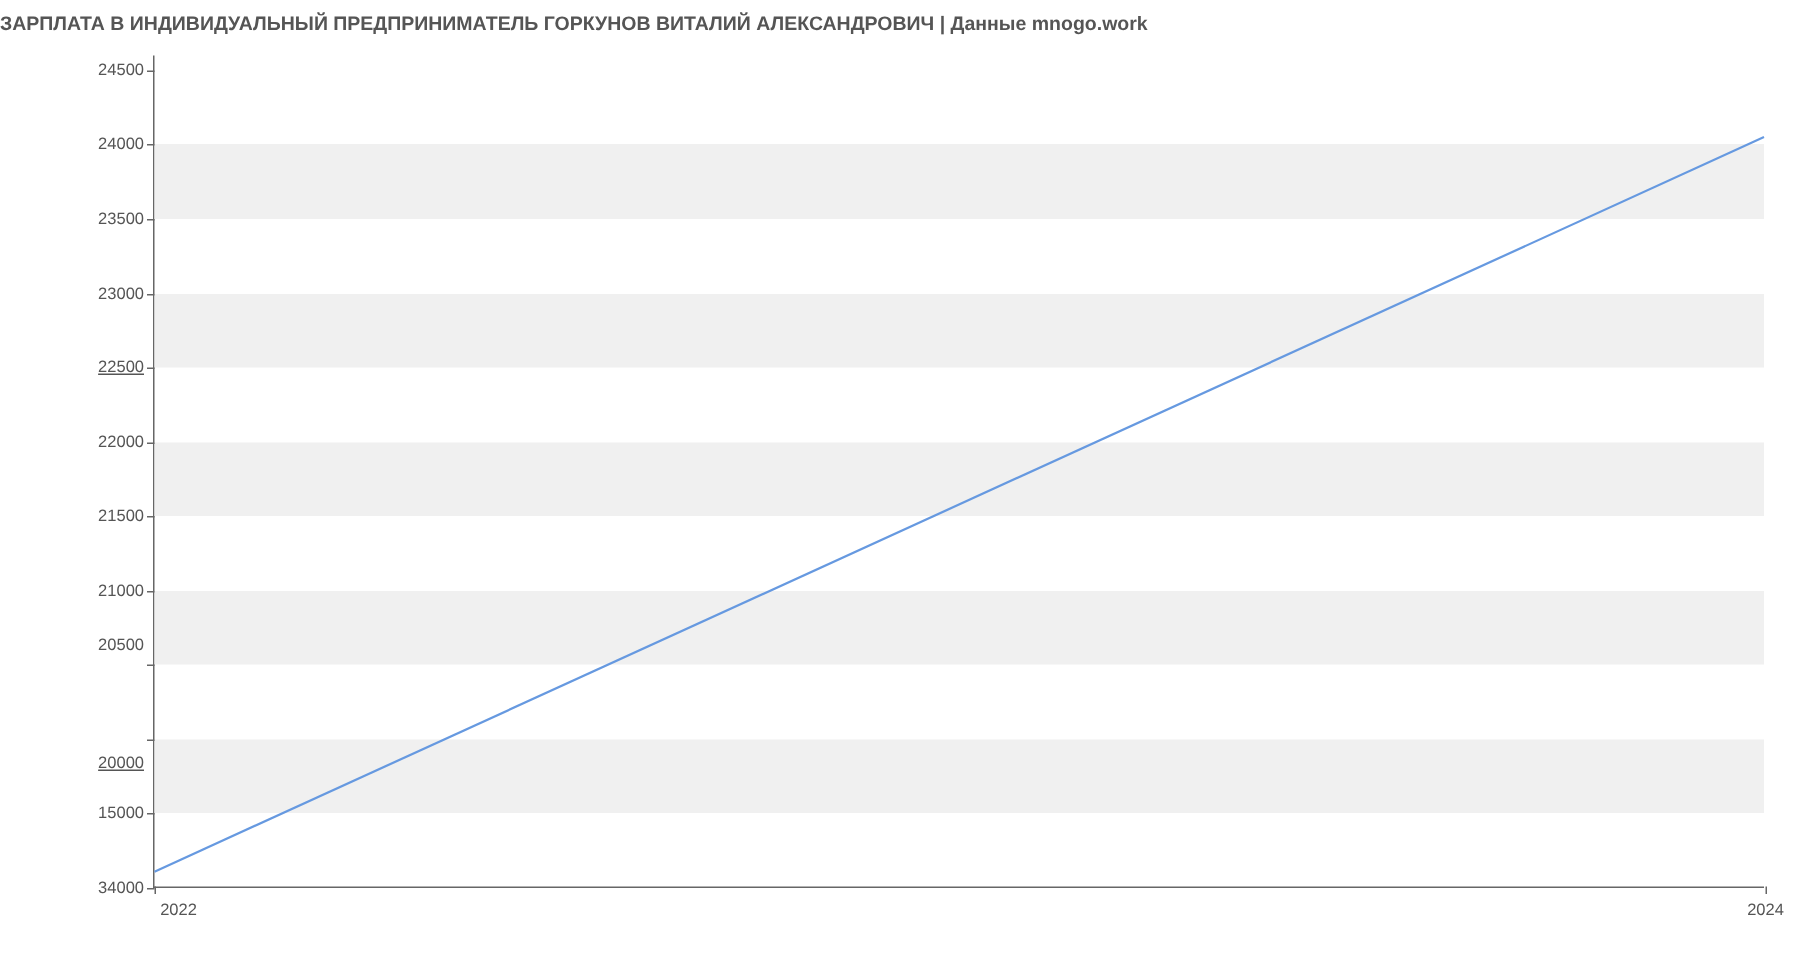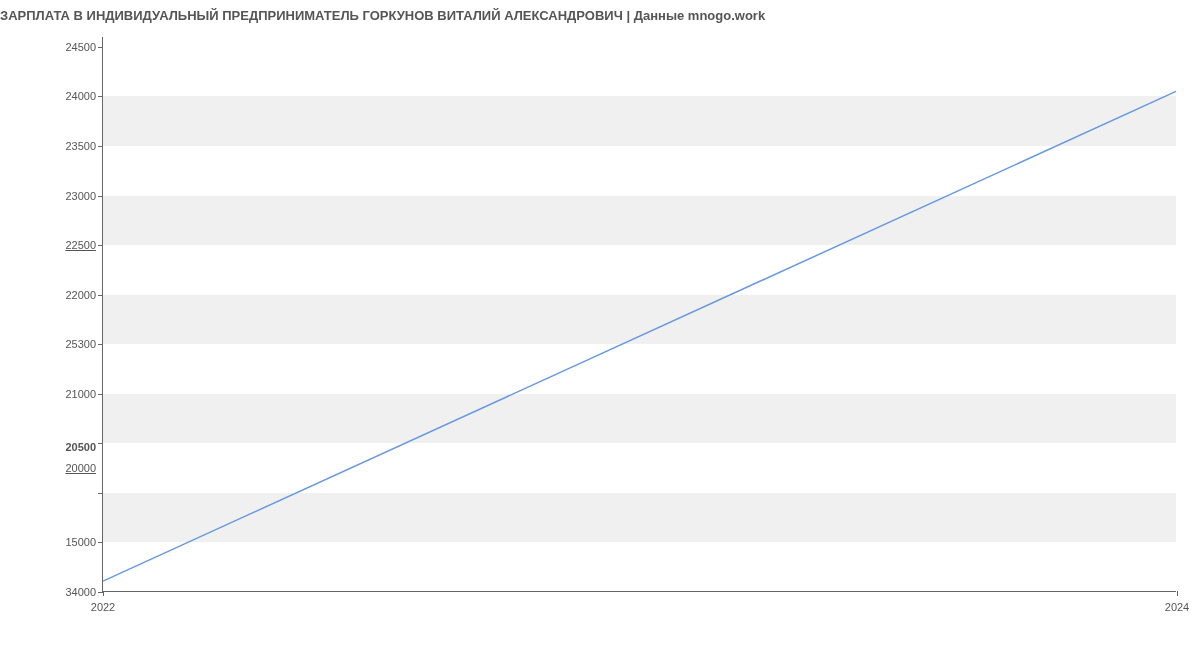--- a/index.html
+++ b/index.html
@@ -103,30 +103,30 @@
       <div class="y-tick-mark" style="top: 455.893px;"></div>
       <div class="y-tick-mark" style="top: 406.339px;"></div>
       <div class="y-tick-mark" style="top: 356.786px;"></div>
       <div class="y-tick-mark" style="top: 307.232px;"></div>
       <div class="y-tick-mark" style="top: 257.679px;"></div>
       <div class="y-tick-mark" style="top: 208.125px;"></div>
       <div class="y-tick-mark" style="top: 158.571px;"></div>
       <div class="y-tick-mark" style="top: 109.018px;"></div>
       <div class="y-tick-mark" style="top: 59.4643px;"></div>
       <div class="y-tick-mark" style="top: 9.91071px;"></div>
-      <div class="x-tick-label" style="left: 0px;">2022</div>
+      <div class="x-tick-label" style="left: 16px;">2022</div>
       <div class="x-tick-mark" style="left: 0px;"></div>
       <div class="x-tick-label" style="left: 1074px; margin-top: 36px;">2024</div>
       <div class="x-tick-mark" style="left: 1074px;"></div>
     </div>
 <div class="y-tick-label" style="top: 560px;">34000</div>
     <div class="y-tick-label" style="top: 510.446px;">15000</div>
-    <div class="y-tick-label" style="top: 436px; text-decoration: underline;">20000</div>
-    <div class="y-tick-label" style="top: 415px; font-weight: bold;">20500</div>
+    <div class="y-tick-label" style="top: 477px; text-decoration: underline;">20000</div>
+    <div class="y-tick-label" style="top: 398px;">20500</div>
     <div class="y-tick-label" style="top: 361.786px;">21000</div>
-    <div class="y-tick-label" style="top: 312.232px;">25300</div>
+    <div class="y-tick-label" style="top: 312.232px;">21500</div>
     <div class="y-tick-label" style="top: 262.679px;">22000</div>
     <div class="y-tick-label" style="top: 213.125px; text-decoration: underline;">22500</div>
     <div class="y-tick-label" style="top: 163.571px;">23000</div>
     <div class="y-tick-label" style="top: 114.018px;">23500</div>
     <div class="y-tick-label" style="top: 64.4643px;">24000</div>
     <div class="y-tick-label" style="top: 14.9107px; text-align: right;">24500</div>
   </div>
 
 </body></html>

